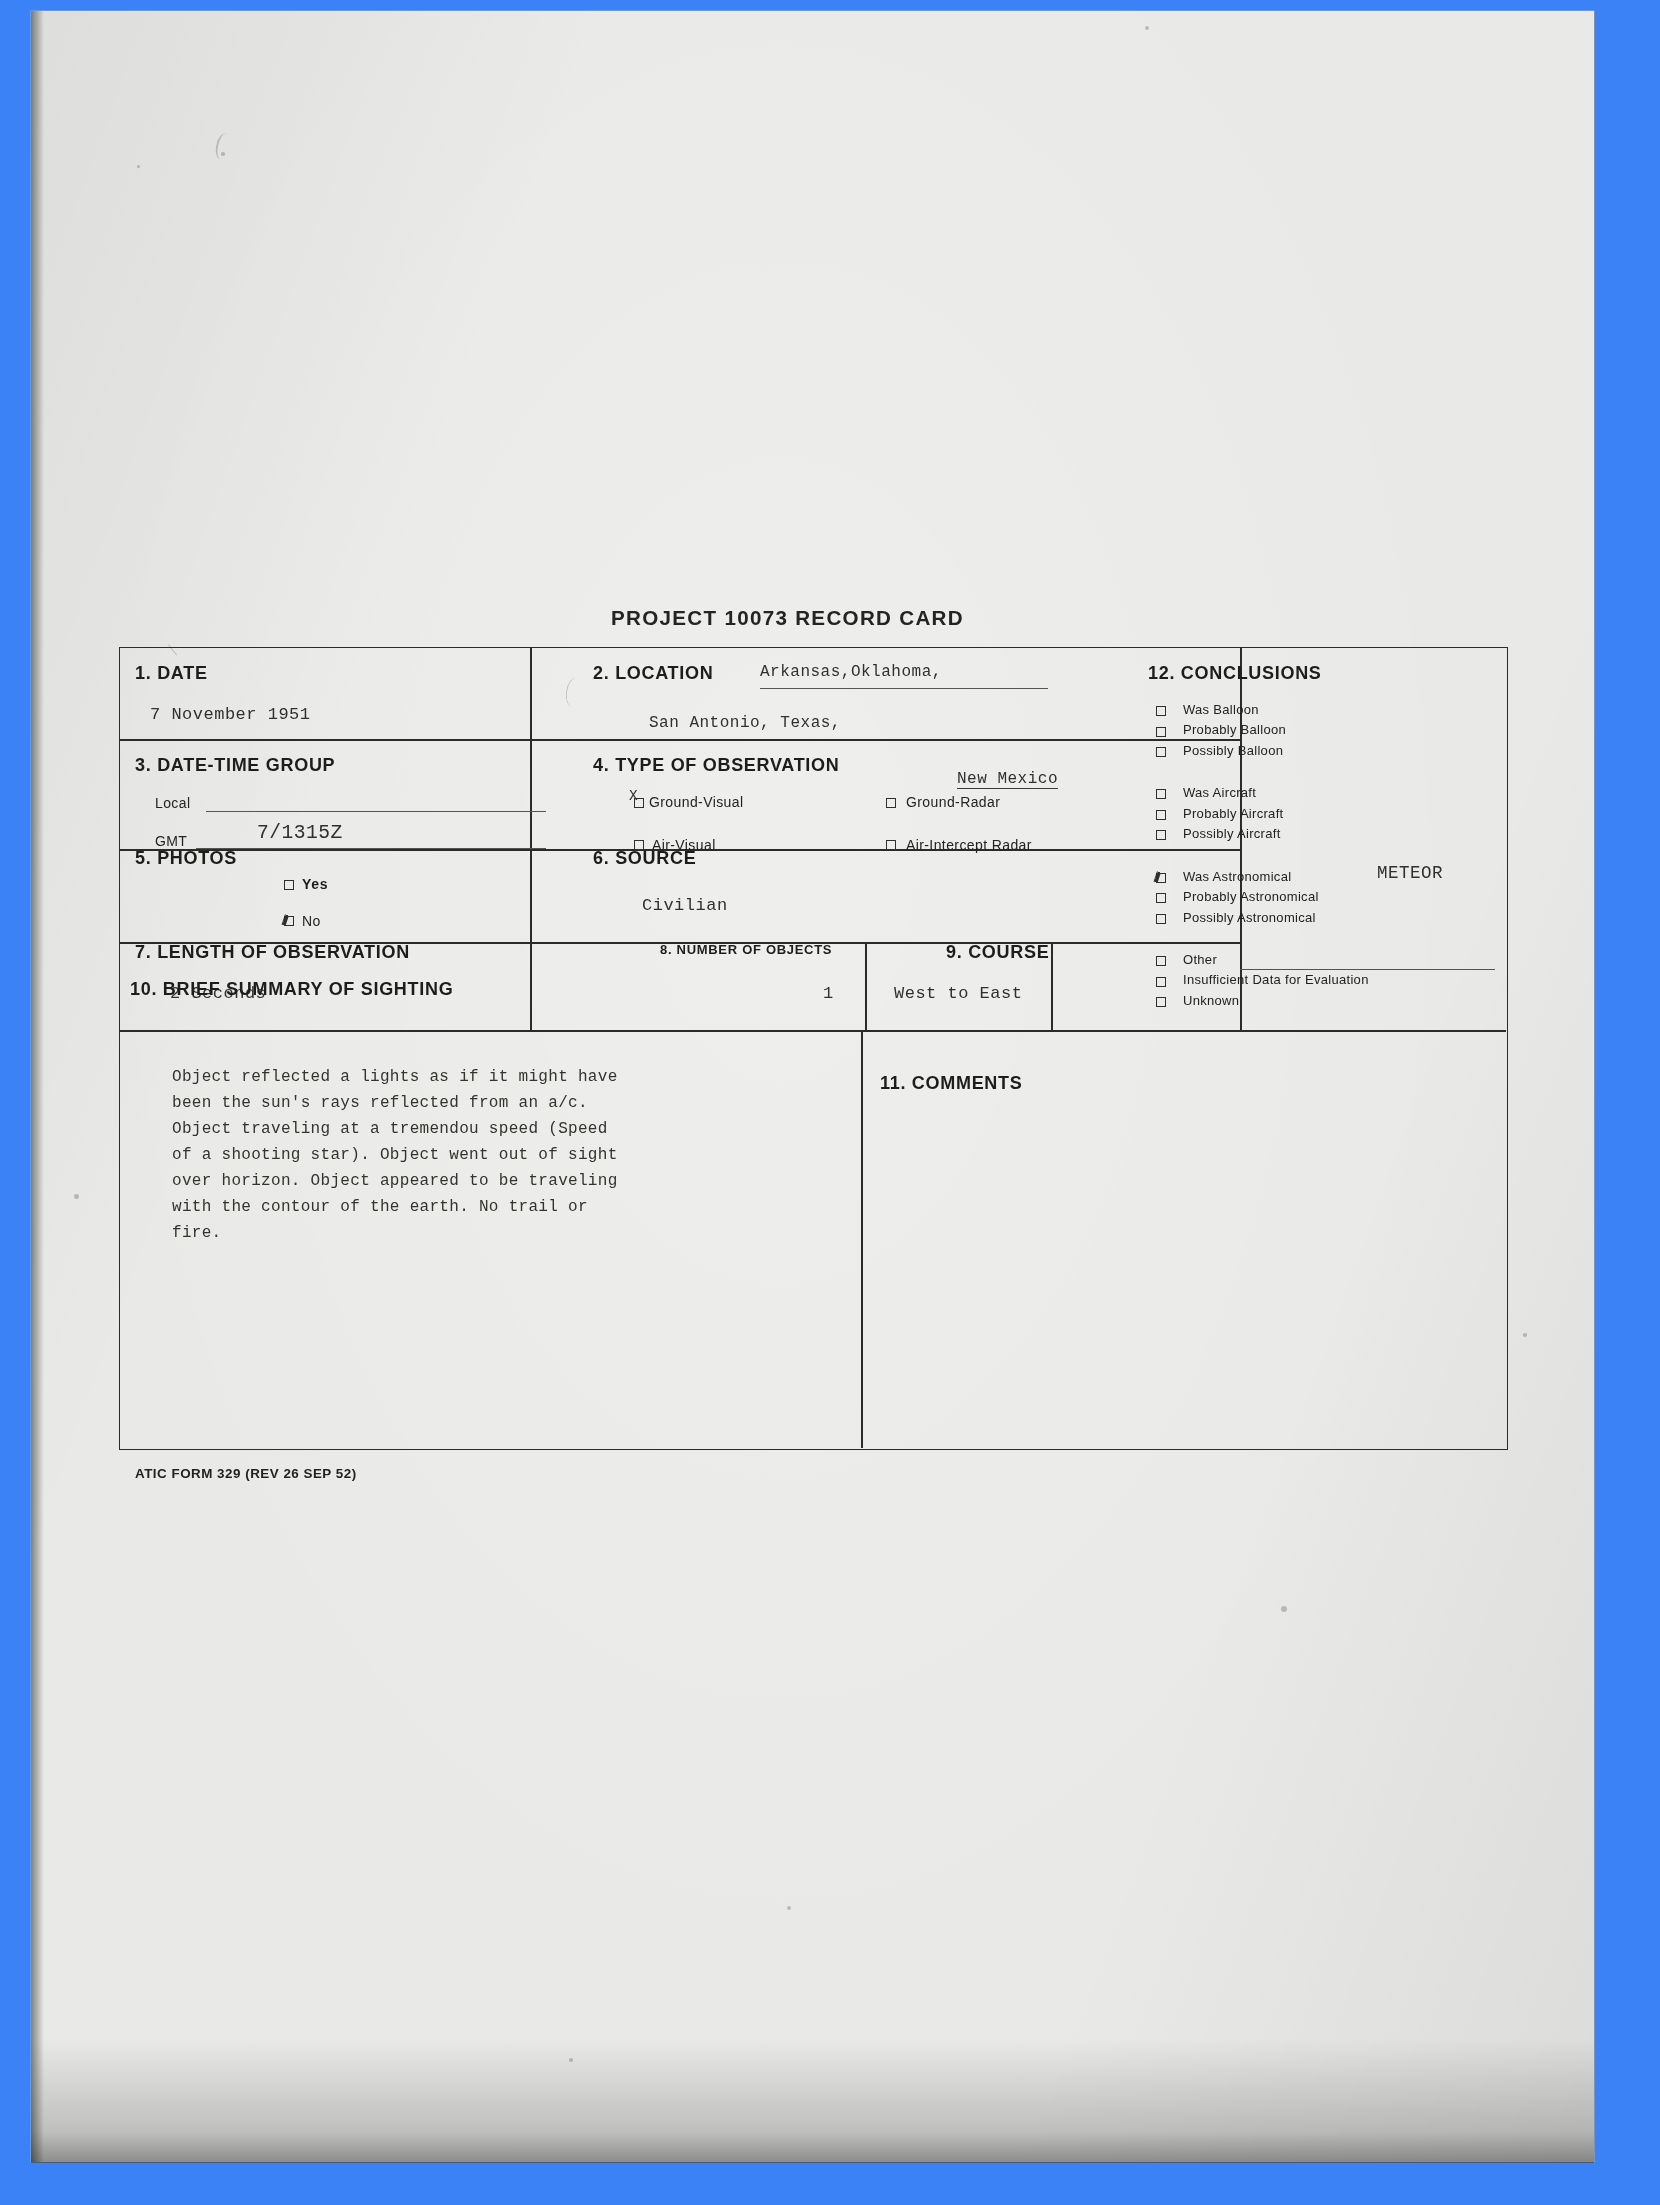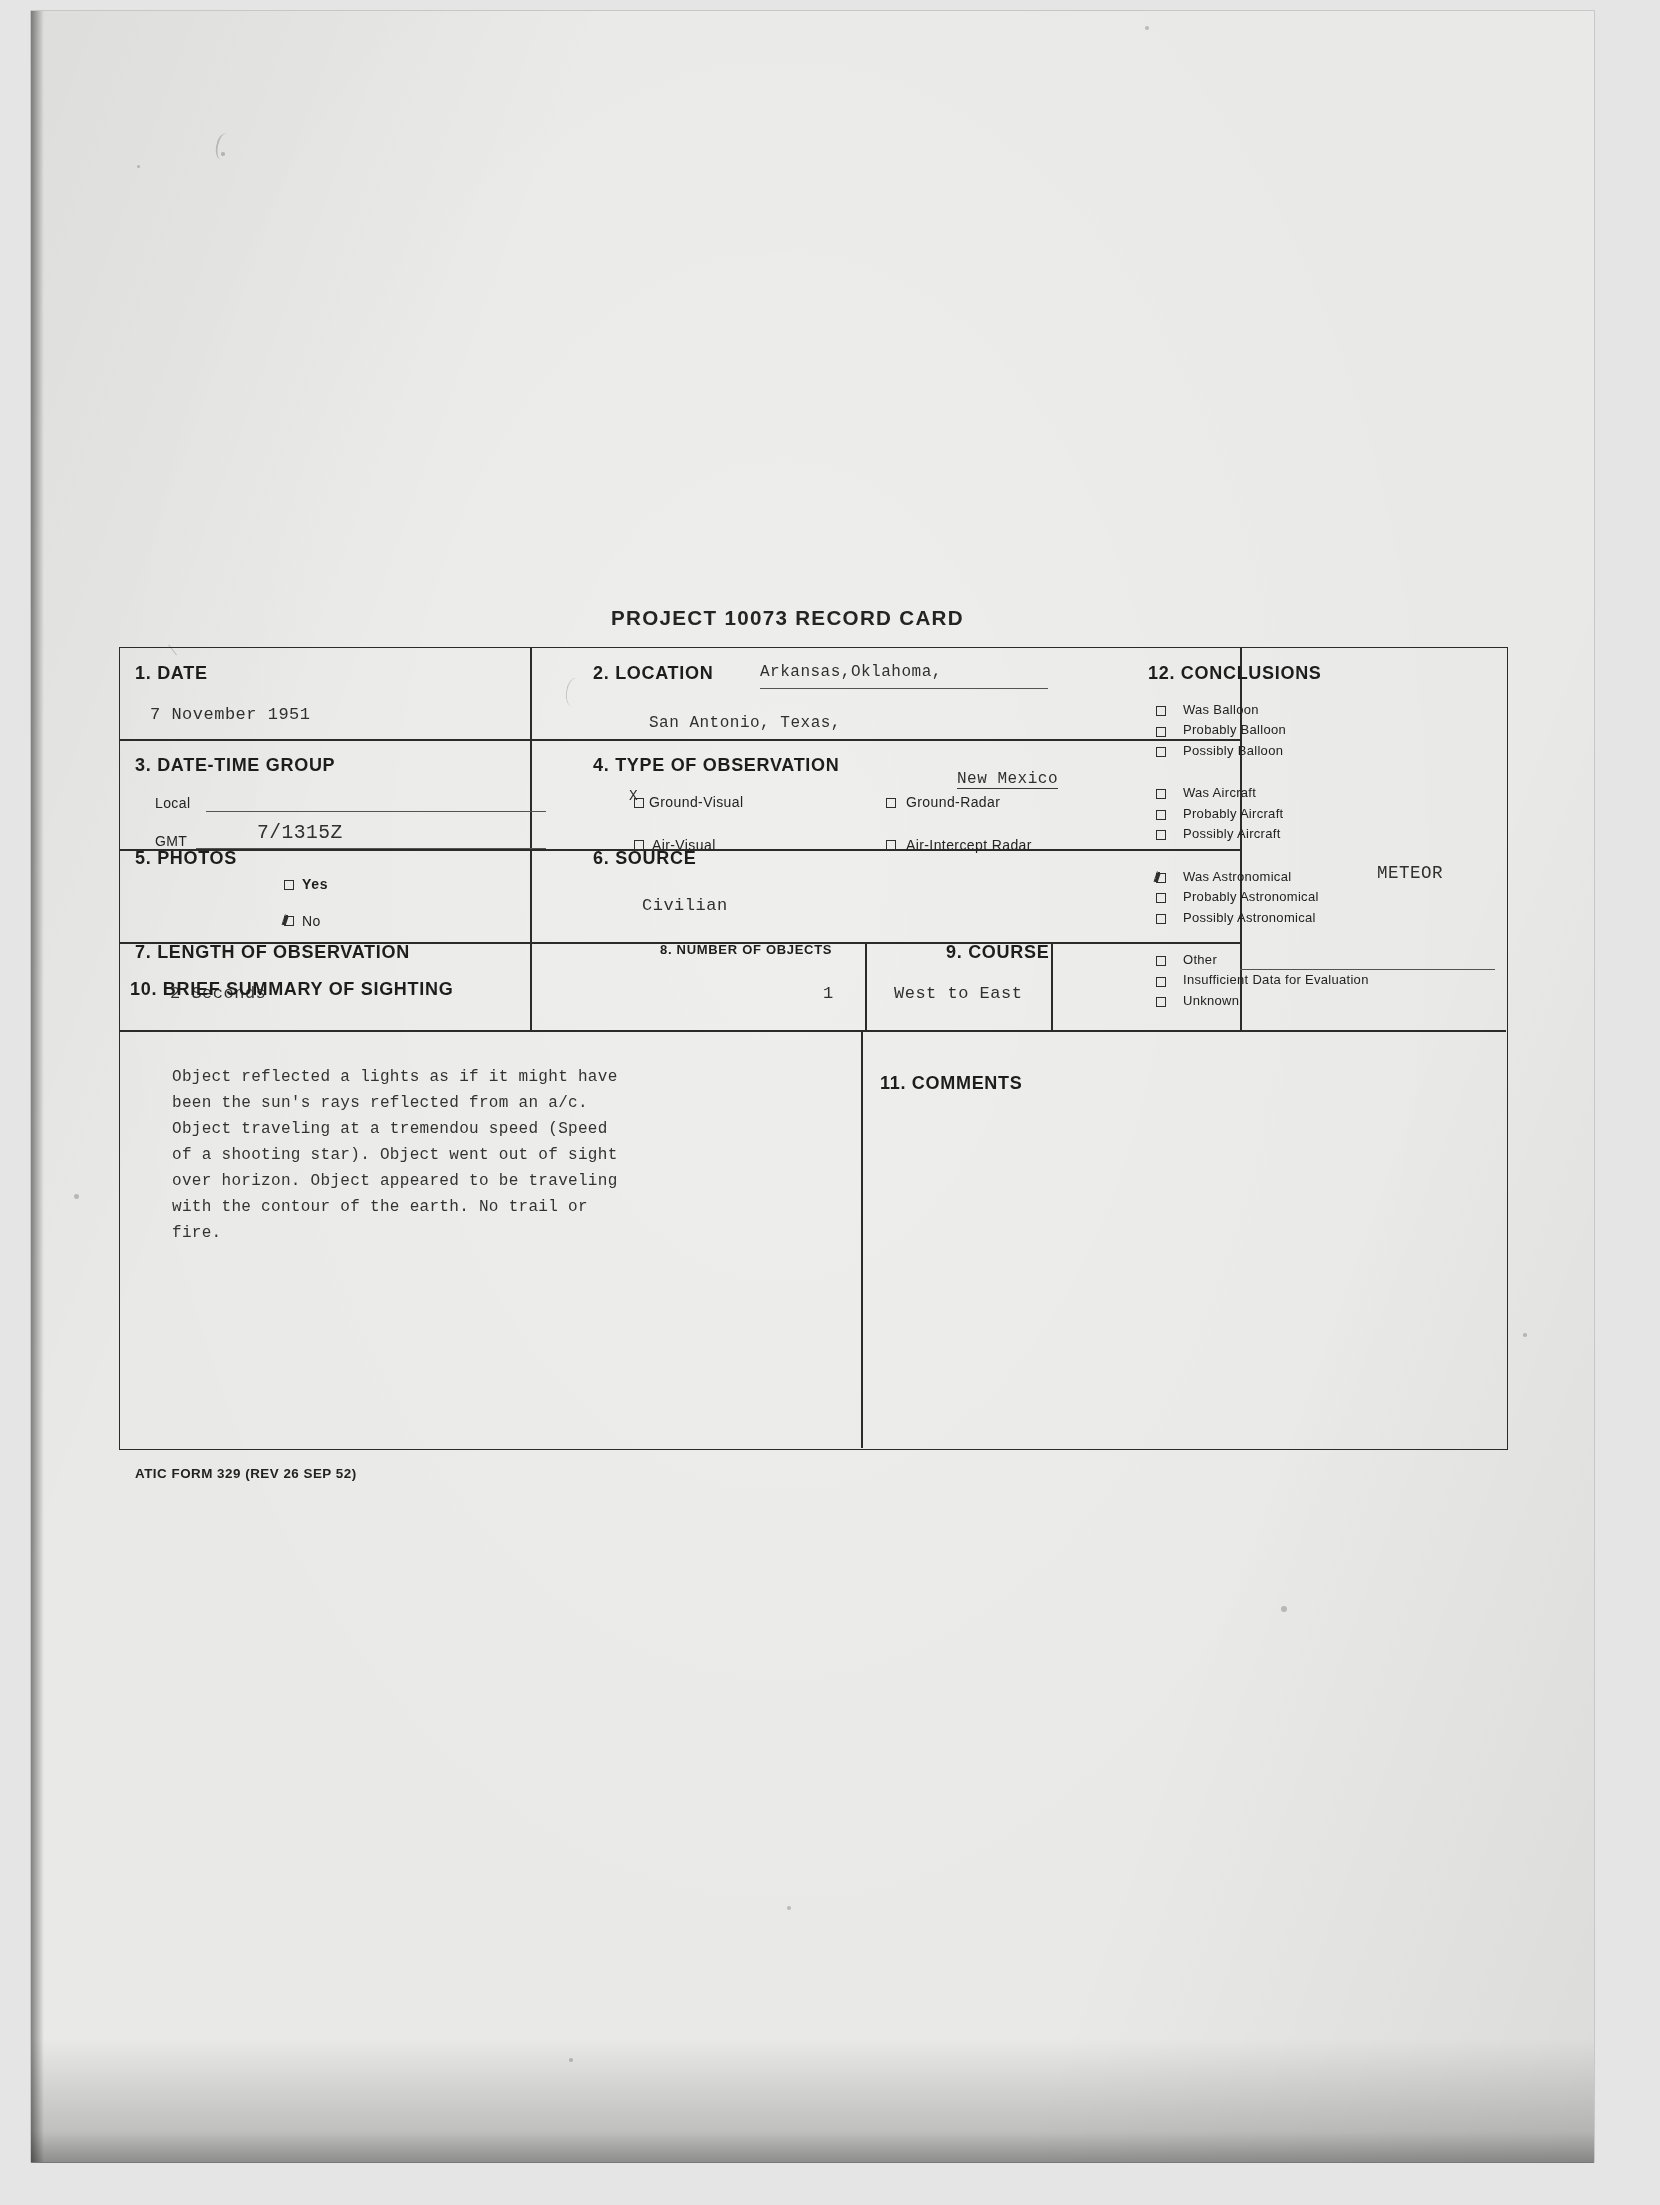--- a/index.html
+++ b/index.html
@@ -13,21 +13,21 @@
     overflow: hidden;
     font-family: "Liberation Sans", sans-serif;
   }
 
   
   #scan {
     position: absolute;
     left: 0; top: 0;
     width: 1661px;
     height: 2205px;
-    background: #e5e5e5;
+    background: #3b82f6;
   }
   #paper {
     position: absolute;
     left: 31px;
     top: 11.3px;
     width: 1563px;
     height: 2151px;
     background: #e9e9e7;
     box-shadow: 0 0 0 0.5px #a9a9a6;
   }

